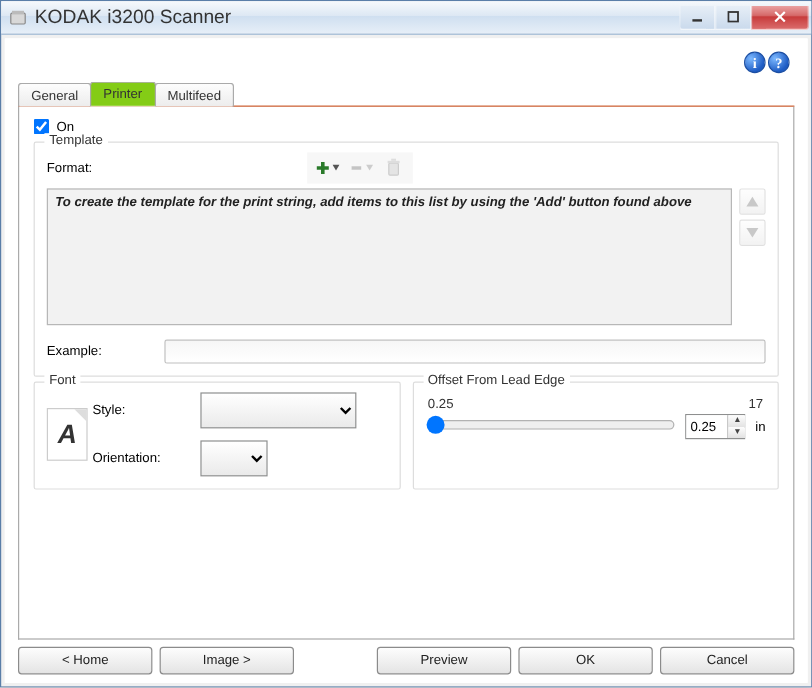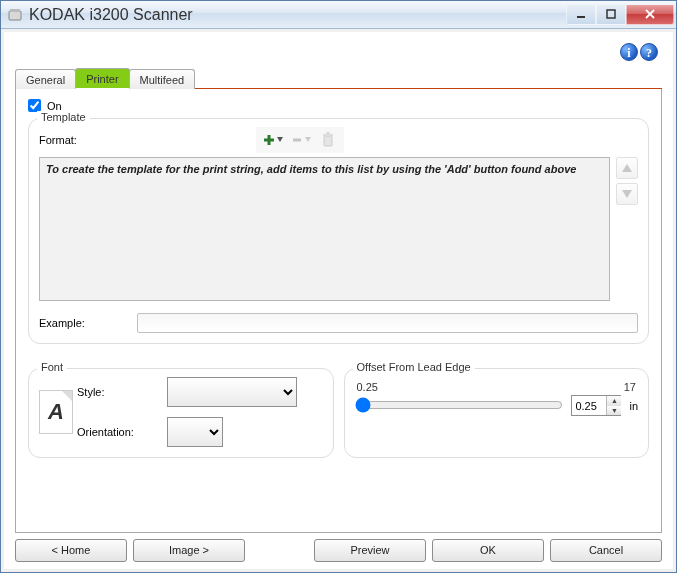--- a/index.html
+++ b/index.html
@@ -26,31 +26,31 @@
 
 .tabstrip { display:flex; align-items:flex-end; border-bottom:1px solid #c2410c; margin-top:6px; }
 .tab { padding:4px 10px 3px; border:1px solid #aaa; border-bottom:none; background:linear-gradient(#fdfdfd,#ececec); margin-right:-1px; border-top-left-radius:3px; border-top-right-radius:3px; color:#333; position:relative; top:1px; }
 .tab.active { background:#84cc16; border-bottom:1px solid #fff; z-index:2; }
 
 .tabpage { flex:1; border:1px solid #aaa; border-top:none; background:#fff; padding:10px 12px; display:flex; flex-direction:column; }
 
 .on-row { display:flex; align-items:center; gap:6px; margin-bottom:6px; }
 .on-row input[type=checkbox]{ width:13px; height:13px; }
 
-.group { border:1px solid #ddd; border-radius:12px; padding:8px 10px 10px; margin-bottom:24px; position:relative; }
+.group { border:1px solid #ddd; border-radius:2px; padding:8px 10px 10px; margin-bottom:4px; position:relative; }
 .group > .legend { position:absolute; top:-8px; left:8px; background:#fff; padding:0 4px; color:#333; }
 
 .format-row { display:flex; align-items:center;gap:37px; }
 .format-label { width:180px; }
 .toolbar { display:flex; gap:4px; align-items:center; background:#f7f7f7; padding:2px 4px; }
 .tbtn { width:24px; height:22px; display:flex; align-items:center; justify-content:center; border:1px solid transparent; border-radius:2px; }
 .tbtn.disabled { opacity:.45; }
 
 .template-body { display:flex; gap:6px; margin-top:4px; }
-.template-list { flex:1; height:144px; border:1px solid #b7b7b7; background:#f2f2f2; padding:4px 6px; font-style:italic; font-weight:bold; color:#222; line-height:1.35; font-family: Arial, sans-serif; }
+.template-list { flex:1; height:114px; border:1px solid #b7b7b7; background:#f2f2f2; padding:4px 6px; font-style:italic; font-weight:bold; color:#222; line-height:1.35; font-family: Arial, sans-serif; }
 .ud-btns { display:flex; flex-direction:column; gap:4px; }
 .ud-btn { width:22px; height:22px; border:1px solid #c8c8c8; background:linear-gradient(#fdfdfd,#e9e9e9); display:flex; align-items:center; justify-content:center; border-radius:2px; opacity:.55; }
 
 .example-row { display:flex; align-items:center; margin-top:12px; gap:8px; }
 .example-label { width:90px; }
 .example-field { flex:1; height:20px; border:1px solid #c0c0c0; background:linear-gradient(#f6f6f6,#fff); border-radius:2px; }
 
 .lower { display:flex; gap:10px;justify-content:center; }
 .lower .group { flex:1; }
 .font-grid { display:grid; grid-template-columns: 38px 90px 1fr; row-gap:10px; align-items:center; }

